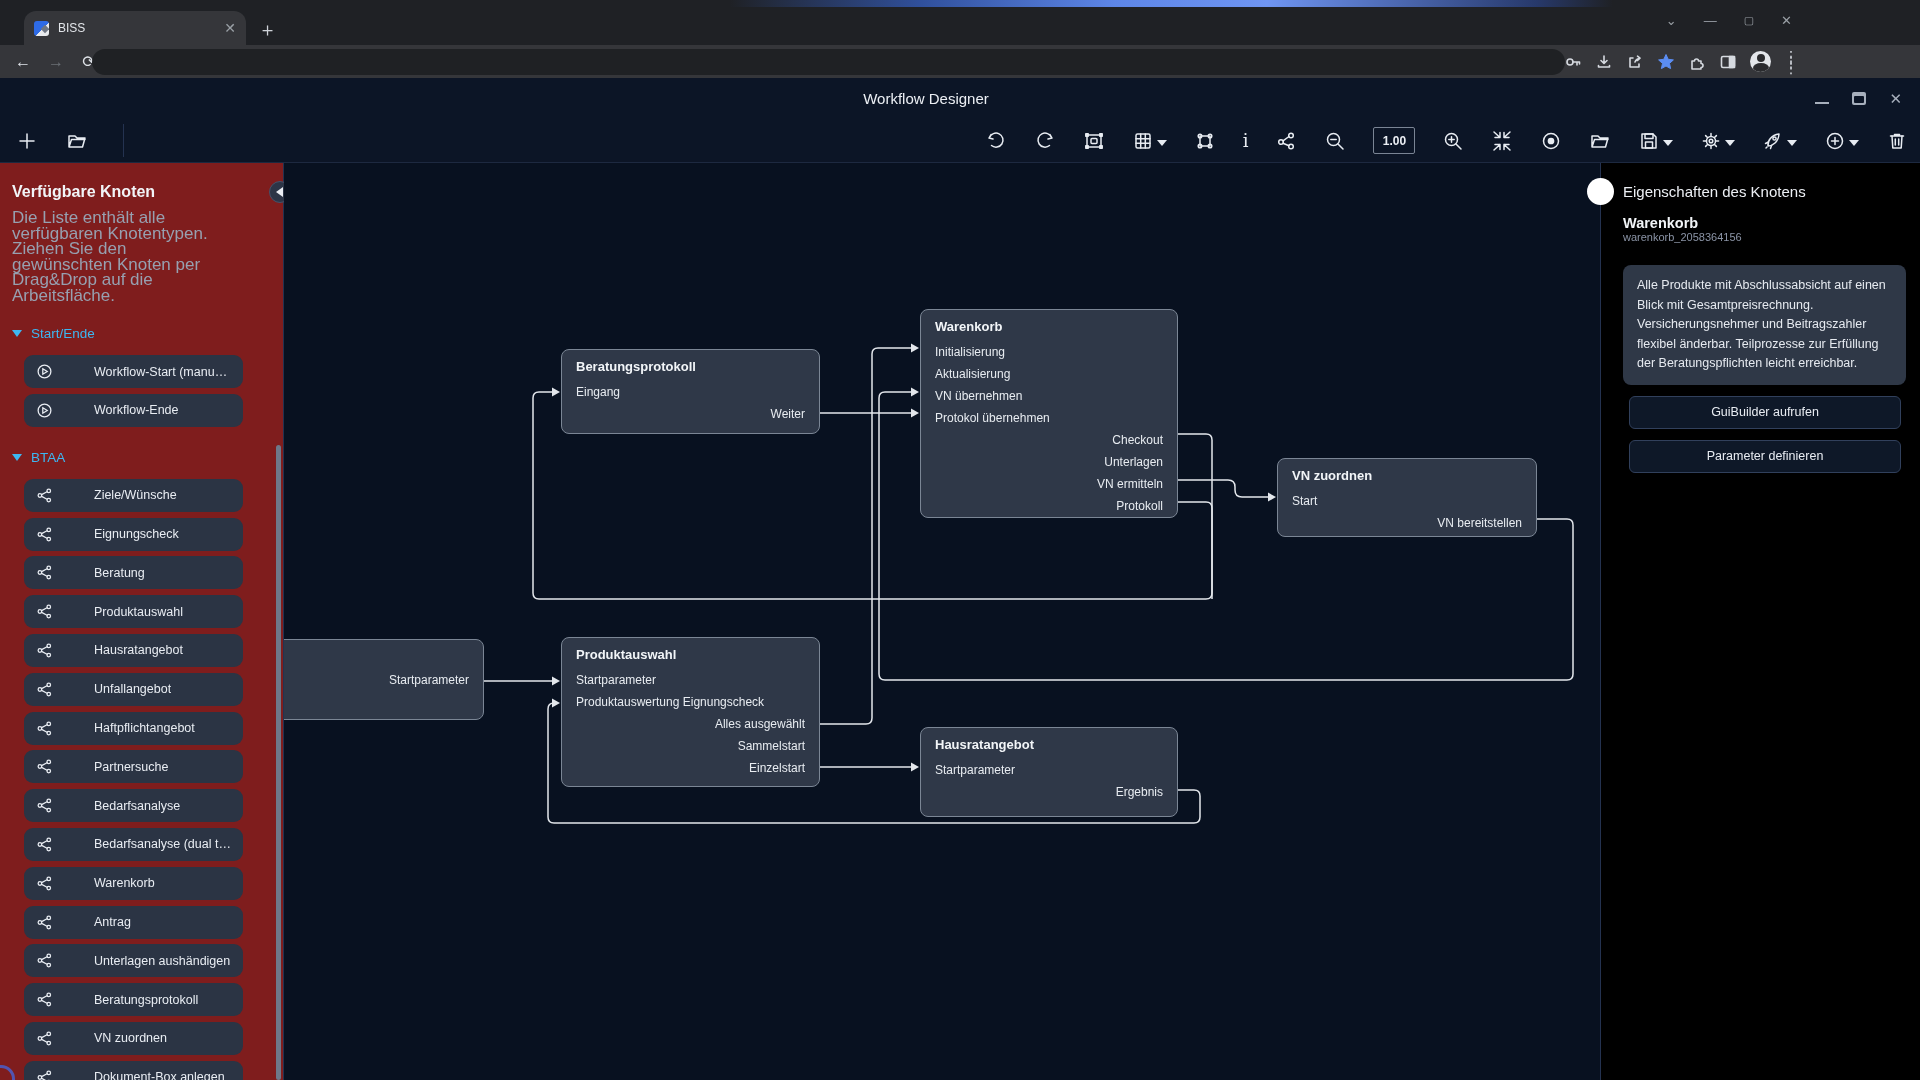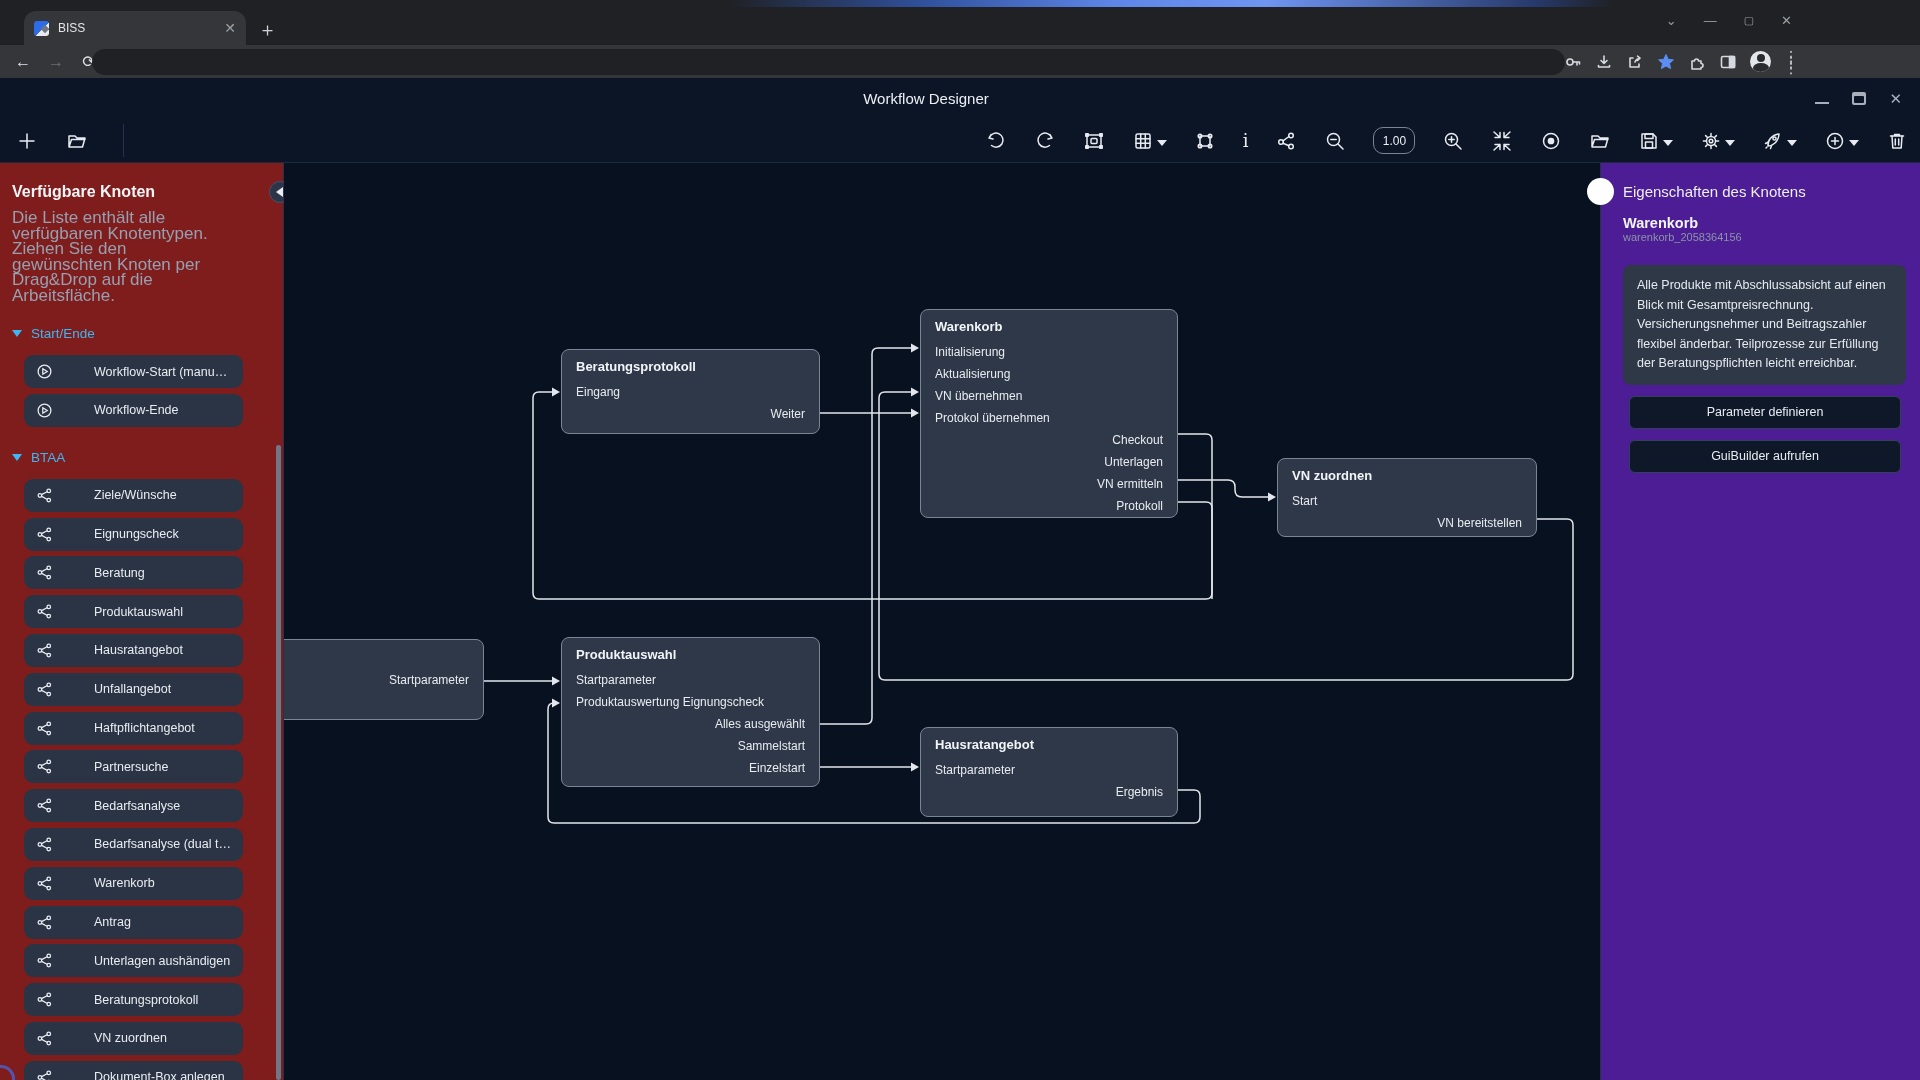--- a/index.html
+++ b/index.html
@@ -51,30 +51,30 @@
   .tb-ic { width:22px; height:22px; }
   .tb-ic path,.tb-ic rect,.tb-ic circle,.tb-ic line,.tb-ic polyline
         { stroke:#e8ecf2; stroke-width:1.5; fill:none; stroke-linecap:round; stroke-linejoin:round; }
   .tb-group-left { position:absolute; left:16px; top:0; height:45px; display:flex; align-items:center; gap:28px;}
   .tb-divider { position:absolute; left:123px; top:6px; width:1px; height:33px; background:#243250; }
   .tb-group-right { position:absolute; left:985px; right:12px; top:0; height:45px;
                     display:flex; align-items:center; justify-content:space-between; }
   .tb-btn { display:flex; align-items:center; gap:3px; }
   .caret { width:0; height:0; border-left:5px solid transparent; border-right:5px solid transparent;
            border-top:6px solid #e8ecf2; margin-top:4px;}
-  #zoom-box { width:42px; height:27px; border:1px solid #7a8494; border-radius:10px; color:#eceff4;
-              font-size:12px; font-weight:normal; display:flex; align-items:center; justify-content:center; background:transparent;}
+  #zoom-box { width:42px; height:27px; border:1px solid #7a8494; border-radius:2px; color:#eceff4;
+              font-size:12px; font-weight:bold; display:flex; align-items:center; justify-content:center; background:transparent;}
   .info-i { color:#e8ecf2; font-family:"DejaVu Serif", serif; font-size:18px; }
 
   
   #main { position:absolute; top:85px; left:0; width:1920px; height:917px; }
   #left-panel { position:absolute; left:0; top:0; width:284px; height:917px; background:#7f1d1d;
                 border-right:1px solid #243250; overflow:hidden; }
   #canvas { position:absolute; left:284px; top:0; width:1316px; height:917px; background:#081120; overflow:hidden;}
-  #right-panel { position:absolute; left:1600px; top:0; width:320px; height:917px; background:#4c1d95;
+  #right-panel { position:absolute; left:1600px; top:0; width:320px; height:917px; background:#000000;
                 border-left:1px solid #243250; }
 
   
   .lp-inner { padding:20px 12px 0 12px; }
   #lp-heading { color:#f2f5f8; font-size:16px; font-weight:bold; }
   #lp-desc { margin-top:9px; color:#97a0b0; font-size:17px; line-height:15.5px; width:208px; }
   .section-hdr { margin-top:23px; display:flex; align-items:center; gap:9px; color:#3db7f2; font-size:13.5px; }
   .tri-down { width:0; height:0; border-left:5.5px solid transparent; border-right:5.5px solid transparent;
               border-top:7px solid #3db7f2; }
   .items { margin-top:14px; display:flex; flex-direction:column; gap:5.8px; }
@@ -593,18 +593,18 @@
       </div>
     </div>
 
     <div id="right-panel">
       <div id="rp-circle"></div>
       <div class="rp-inner">
         <div id="rp-heading">Eigenschaften des Knotens</div>
         <div id="rp-node-title">Warenkorb</div>
         <div id="rp-node-id">warenkorb_2058364156</div>
         <div id="rp-desc">Alle Produkte mit Abschlussabsicht auf einen Blick mit Gesamtpreisrechnung. Versicherungsnehmer und Beitragszahler flexibel änderbar. Teilprozesse zur Erfüllung der Beratungspflichten leicht erreichbar.</div>
+        <div class="rp-btn">GuiBuilder aufrufen</div>
         <div class="rp-btn">Parameter definieren</div>
-        <div class="rp-btn">GuiBuilder aufrufen</div>
       </div>
     </div>
   </div>
 </div>
 
 </body></html>

